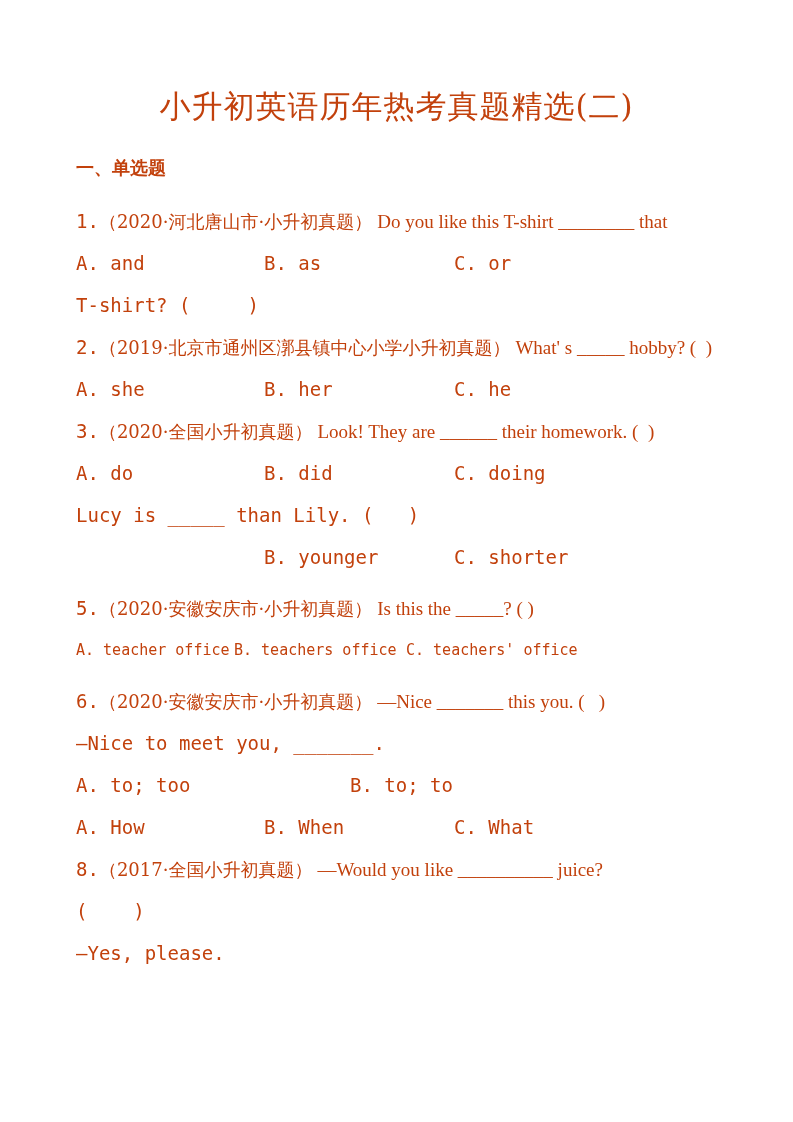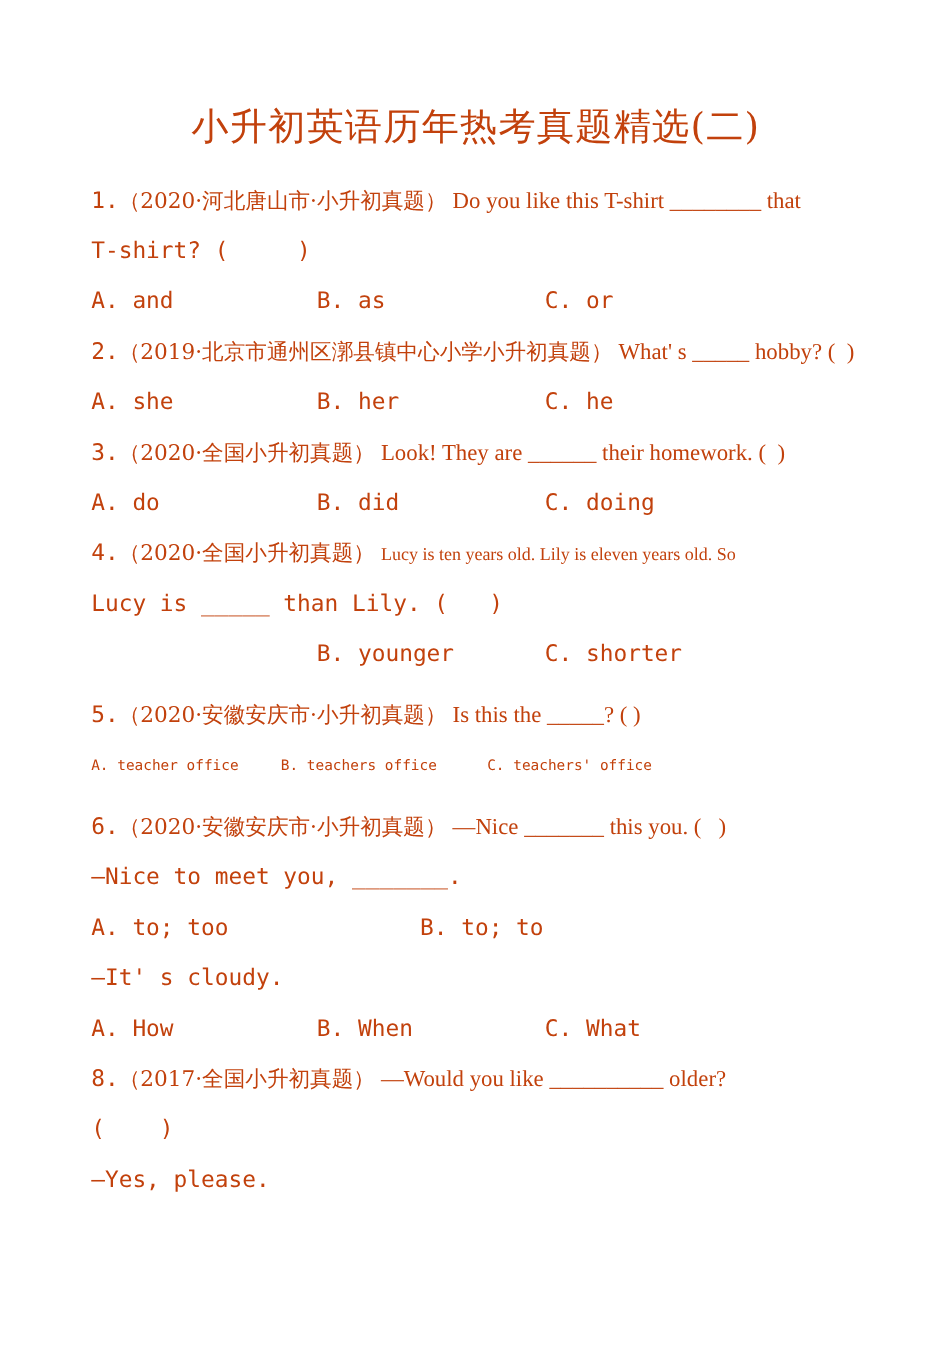--- a/index.html
+++ b/index.html
@@ -41,40 +41,41 @@
     white-space: pre;
   }
   .num { font-size: 19px; }
   .cn {
     font-family: "DejaVu Serif", "Liberation Serif", serif;
     font-size: 18px;
   }
   .cn + .en { margin-left: 5px; }
   .en { font-size: 19px; font-family: Liberation Serif, serif; }
   .en.sm { font-size: 15px; }
-  .qline.sm { font-size: 12px; }
+  .qline.sm { font-size: 15px; }
   .opts { position: relative; }
   .opt { position: absolute; top: 0; white-space: pre; }
 </style>
 </head>
 <body>
 
 <div class="page">
   <div class="doc-title">小升初英语历年热考真题精选(二)</div>
   <div class="content">
+    <div class="section-heading">一、单选题</div>
     <div class="questions">
 
       <div class="qblock">
         <div class="qline"><span class="num">1.</span><span class="cn">（2020·河北唐山市·小升初真题）</span><span class="en">Do you like this T-shirt ________ that</span></div>
-        <div class="qline">T-shirt? (     )</div>
         <div class="qline opts">
           <span class="opt" style="left:0">A. and</span>
           <span class="opt" style="left:188px">B. as</span>
           <span class="opt" style="left:378px">C. or</span>
         </div>
+        <div class="qline">T-shirt? (     )</div>
       </div>
 
       <div class="qblock">
         <div class="qline"><span class="num">2.</span><span class="cn">（2019·北京市通州区漷县镇中心小学小升初真题）</span><span class="en">What' s _____ hobby? (  )</span></div>
         <div class="qline opts">
           <span class="opt" style="left:0">A. she</span>
           <span class="opt" style="left:188px">B. her</span>
           <span class="opt" style="left:378px">C. he</span>
         </div>
       </div>
@@ -82,21 +83,20 @@
       <div class="qblock">
         <div class="qline"><span class="num">3.</span><span class="cn">（2020·全国小升初真题）</span><span class="en">Look! They are ______ their homework. (  )</span></div>
         <div class="qline opts">
           <span class="opt" style="left:0">A. do</span>
           <span class="opt" style="left:188px">B. did</span>
           <span class="opt" style="left:378px">C. doing</span>
         </div>
       </div>
 
       <div class="qblock">
-        <div class="qline"><span class="num">4.</span><span class="cn">（2020·全国小升初真题）</span><span class="en sm">Lucy is ten years old. Lily is eleven years old. So</span></div>
         <div class="qline">Lucy is _____ than Lily. (   )</div>
         <div class="qline opts">
           <span class="opt" style="left:188px">B. younger</span>
           <span class="opt" style="left:378px">C. shorter</span>
         </div>
       </div>
 
       <div class="qblock gap">
         <div class="qline"><span class="num">5.</span><span class="cn">（2020·安徽安庆市·小升初真题）</span><span class="en">Is this the _____? ( )</span></div>
         <div class="qline opts sm">
@@ -109,29 +109,28 @@
       <div class="qblock gap">
         <div class="qline"><span class="num">6.</span><span class="cn">（2020·安徽安庆市·小升初真题）</span><span class="en">—Nice _______ this you. (   )</span></div>
         <div class="qline">—Nice to meet you, _______.</div>
         <div class="qline opts">
           <span class="opt" style="left:0">A. to; too</span>
           <span class="opt" style="left:274px">B. to; to</span>
         </div>
       </div>
 
       <div class="qblock">
-        <div class="qline">—It' s cloudy.</div>
         <div class="qline opts">
           <span class="opt" style="left:0">A. How</span>
           <span class="opt" style="left:188px">B. When</span>
           <span class="opt" style="left:378px">C. What</span>
         </div>
       </div>
 
       <div class="qblock">
-        <div class="qline"><span class="num">8.</span><span class="cn">（2017·全国小升初真题）</span><span class="en">—Would you like __________ older?</span></div>
+        <div class="qline"><span class="num">8.</span><span class="cn">（2017·全国小升初真题）</span><span class="en">—Would you like __________ juice?</span></div>
         <div class="qline">(    )</div>
         <div class="qline">—Yes, please.</div>
       </div>
 
     </div>
   </div>
 </div>
 
 </body></html>

